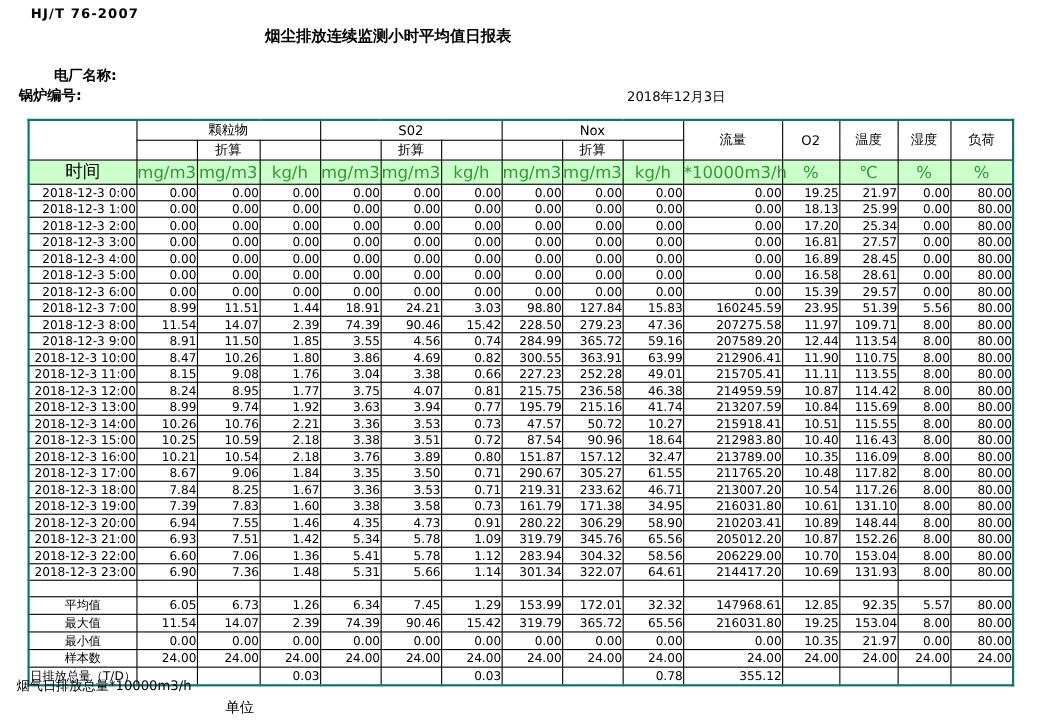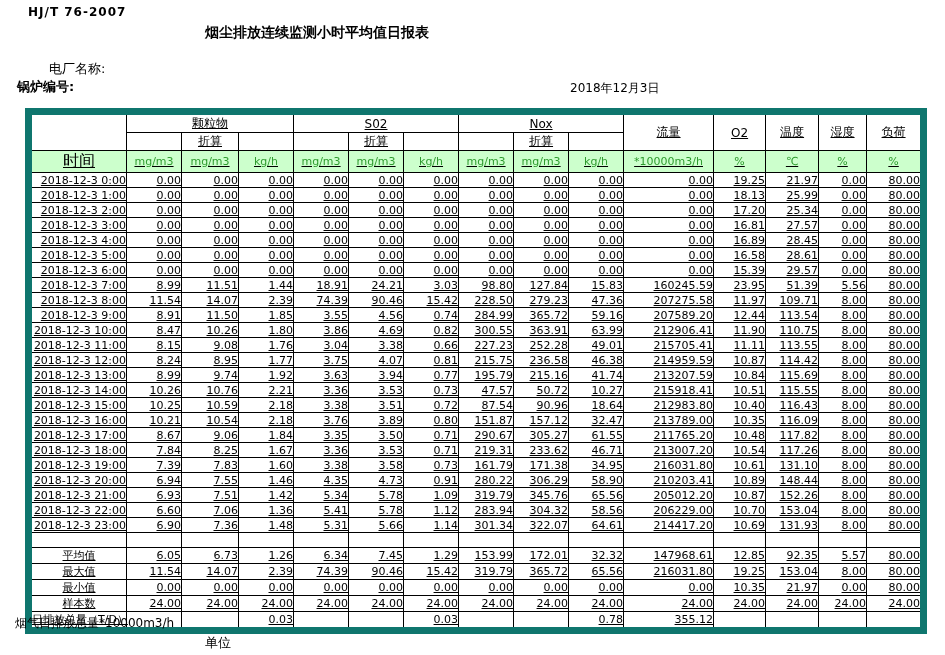--- a/index.html
+++ b/index.html
@@ -6,46 +6,45 @@
   html, body { background: #fff; }
   body {
     width: 945px; height: 655px;
     font-family: "DejaVu Sans", "Liberation Sans", sans-serif;
     color: #000;
     position: relative;
     overflow: hidden;
   }
   .abs { position: absolute; white-space: nowrap; }
   .std-no { left: 28px; top: 5px; font-size: 12px; font-weight: bold; letter-spacing: 1px; }
-  .title { left: 205px; top: 24px; width: 260px; text-align: left; font-size: 14px; font-weight: bold; }
-  .plant { left: 17px; top: 60px; font-size: 13px; font-weight: normal; padding-left: 32px; }
+  .title { left: 205px; top: 24px; width: 260px; text-align: right; font-size: 14px; font-weight: bold; }
+  .plant { left: 17px; top: 60px; font-size: 13px; font-weight: bold; padding-left: 32px; }
   .boiler { left: 17px; top: 78px; font-size: 13px; font-weight: bold; }
   .date { left: 570px; top: 80px; font-size: 12px; }
 
   table.report {
     position: absolute; left: 25px; top: 108px;
     width: 895px;
     border-collapse: collapse; table-layout: fixed;
-    border: 7px solid #0f766e;
-    text-decoration: underline;
+    border: 2px solid #0f766e;
   }
   table.report td {
     border: 1px solid #000;
     font-size: 11px;
     overflow: visible;
     white-space: nowrap;
     padding: 0;
     height: 15px;
     vertical-align: middle;
   }
   tr.h1 td, tr.h2 td { text-align: center; font-size: 12px; }
   tr.h1 { height: 15px; }
   tr.h2 { height: 17px; }
   tr.h3 { height: 16px; }
-  tr.h3 td { background: #ccffcc; text-align: center; color: #2e9b2e; font-size: 11px; }
+  tr.h3 td { background: #ccffcc; text-align: center; color: #2e9b2e; font-size: 15px; }
   tr.h3 td.time-h { color: #000; font-size: 16px; }
   td.num { text-align: right; padding-right: 3px; }
   td.time-cell { text-align: right; padding-right: 2px; font-size: 11px; }
   tr.spacer { height: 14px; }
   td.sum-label { text-align: center; padding-right: 2px; font-size: 12px; }
   td.total-label { text-align: right; font-size: 12px; padding-left: 0; }
   .footer1 { left: 15px; top: 615px; font-size: 12px; }
   .footer2 { left: 15px; top: 660px; font-size: 13px; margin-top: 48px; }
   .footer3 { left: 205px; top: 634px; font-size: 13px; }
 </style>

